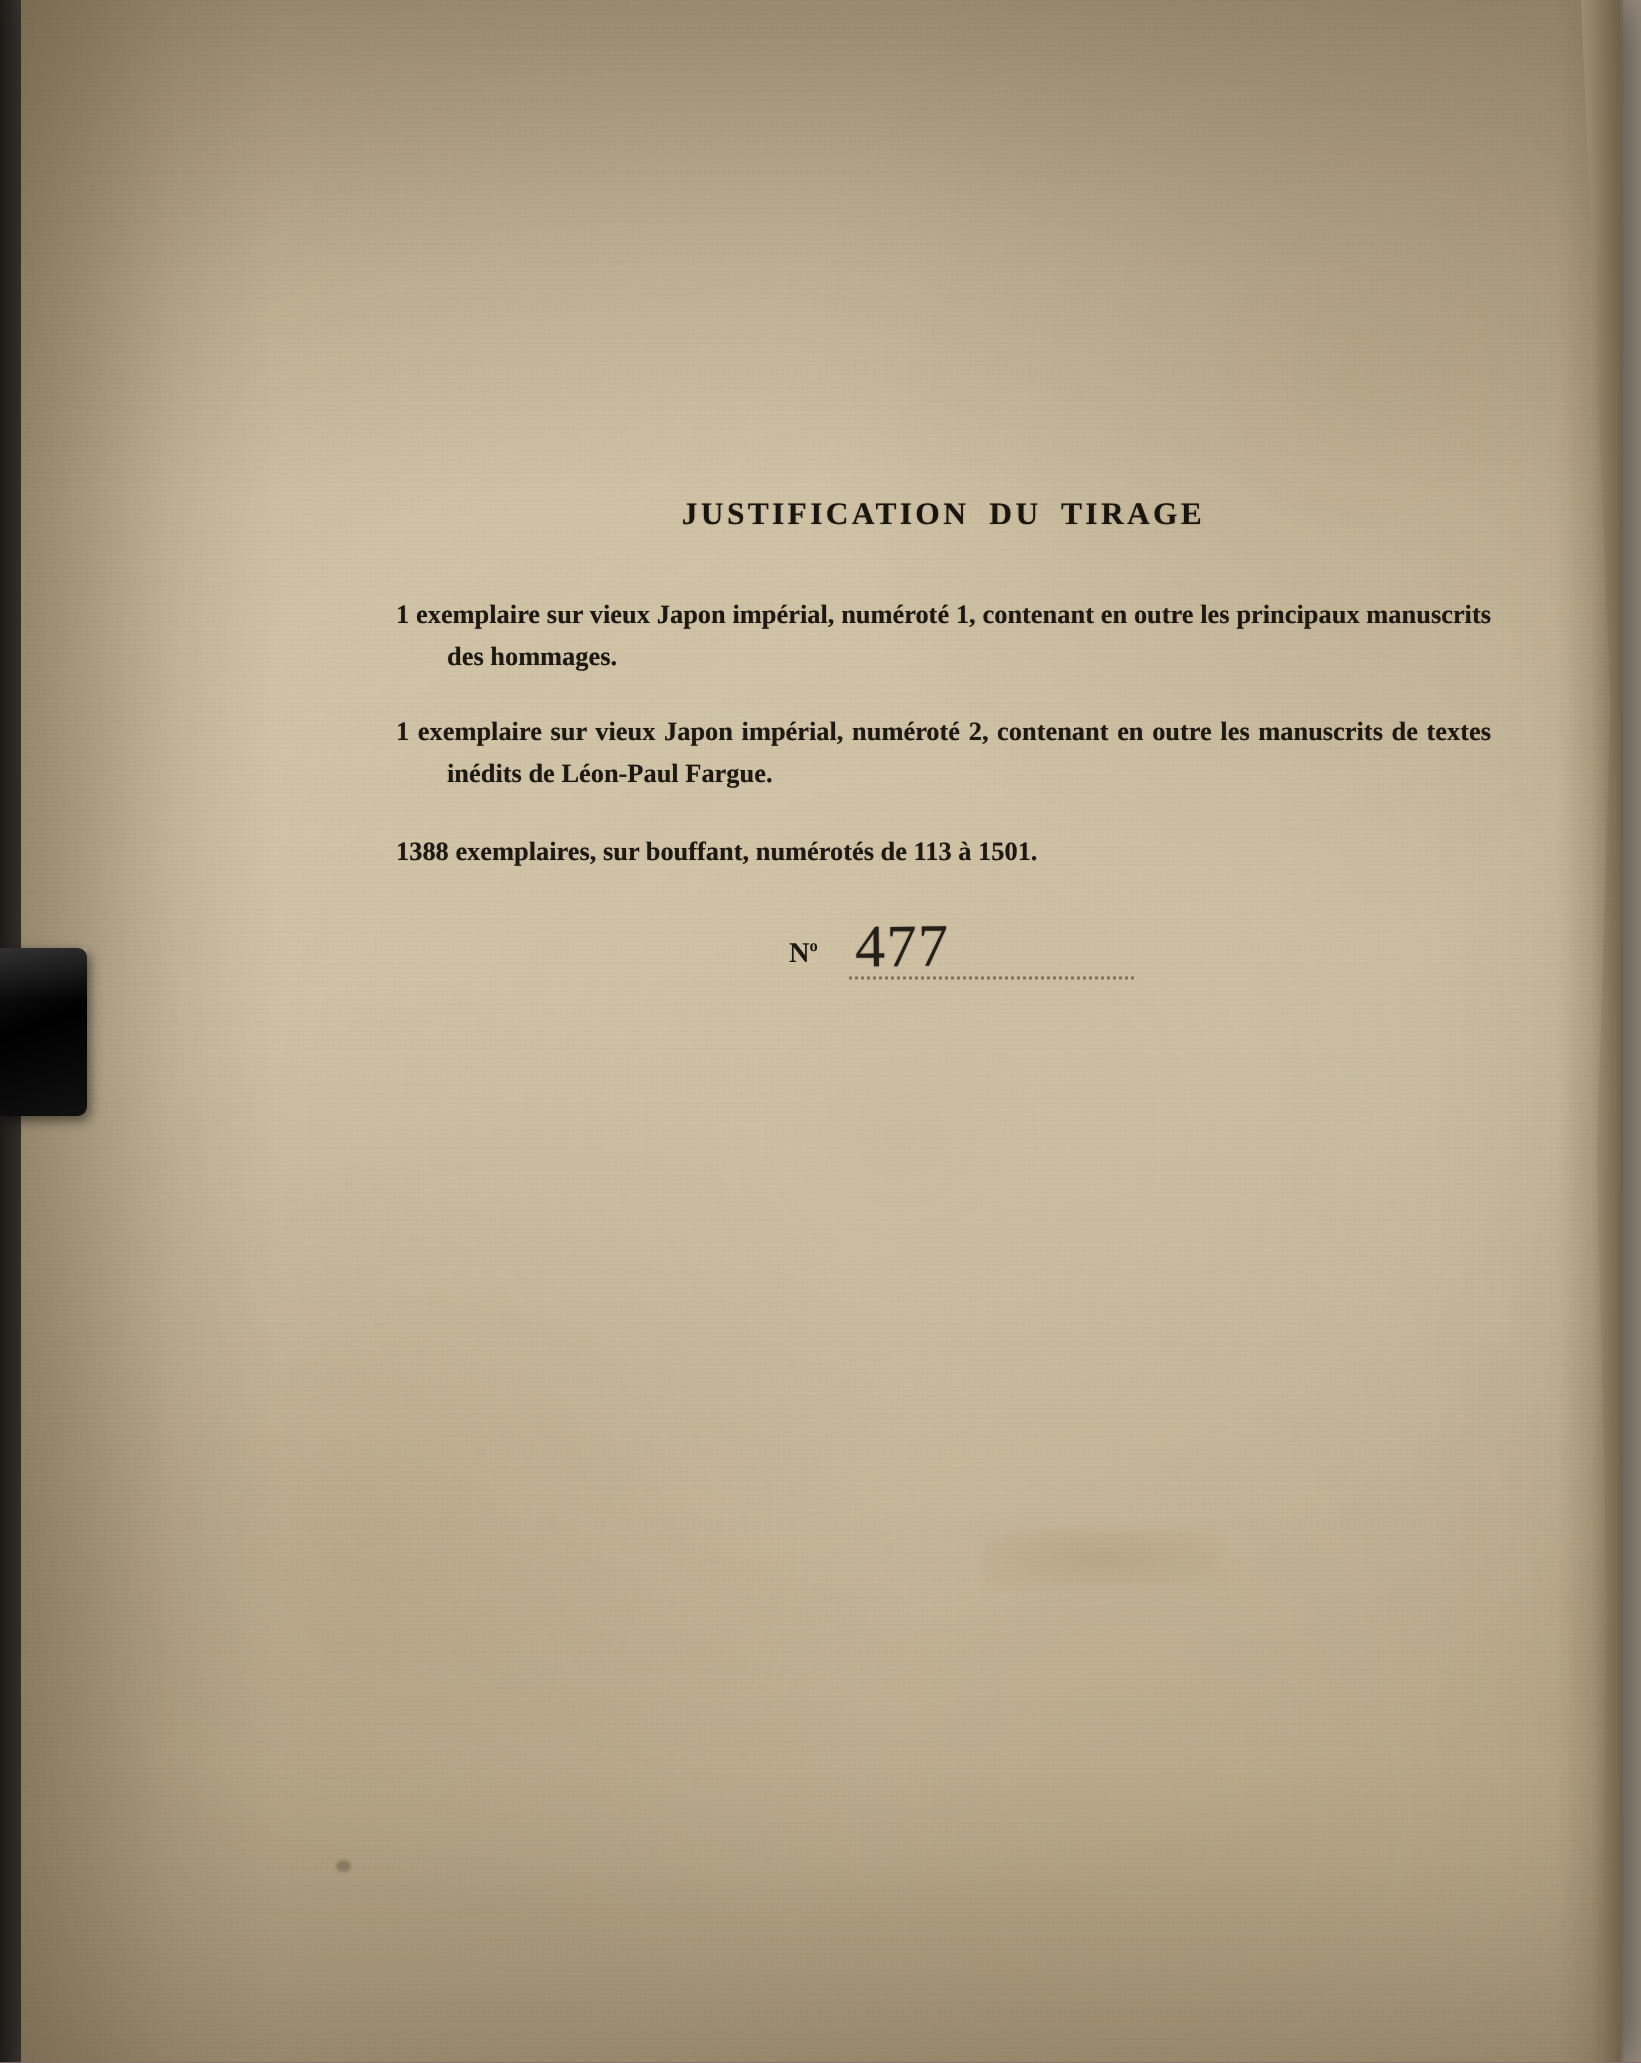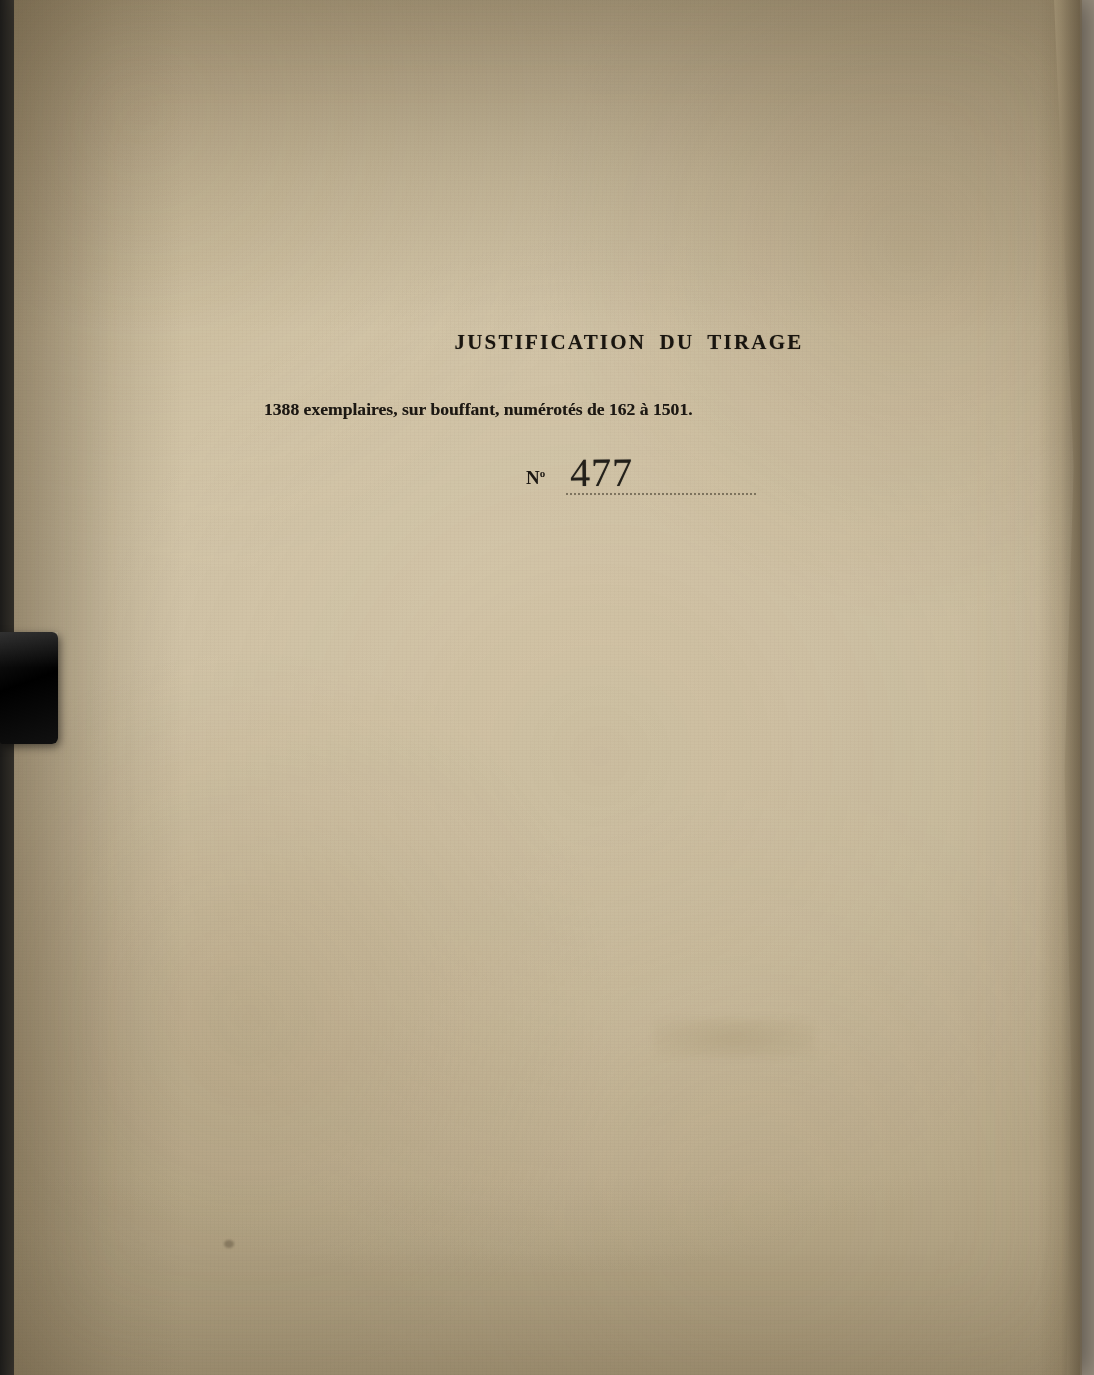--- a/index.html
+++ b/index.html
@@ -230,21 +230,23 @@
     <div class="shade-left"></div>
     <div class="shade-bottom"></div>
     <div class="right-edge"></div>
     <div class="edge-flap"></div>
     <div class="smudge-a"></div>
     <div class="smudge-b"></div>
 
     <div class="content">
       <h1 class="title">JUSTIFICATION  DU  TIRAGE</h1>
 
-      <p class="para single">1388 exemplaires, sur bouffant, numérotés de 162 à 1501.</p>
+      <p class="para hanging">1 exemplaire sur vieux Japon impérial, numéroté 1, contenant en outre les principaux manuscrits des hommages.</p>
+      <p class="para hanging j2">1 exemplaire sur vieux Japon impérial, numéroté 2, contenant en outre les manuscrits de textes inédits de Léon-Paul Fargue.</p>
+      <p class="para single">1388 exemplaires, sur bouffant, numérotés de 113 à 1501.</p>
 
       <div class="number-line">
         <span class="no-label"><span>N</span><sup>o</sup></span>
         <span class="dotted-rule"></span>
         <span class="copy-number">477</span>
       </div>
     </div>
   </div>
 
   <div class="clip"></div>

